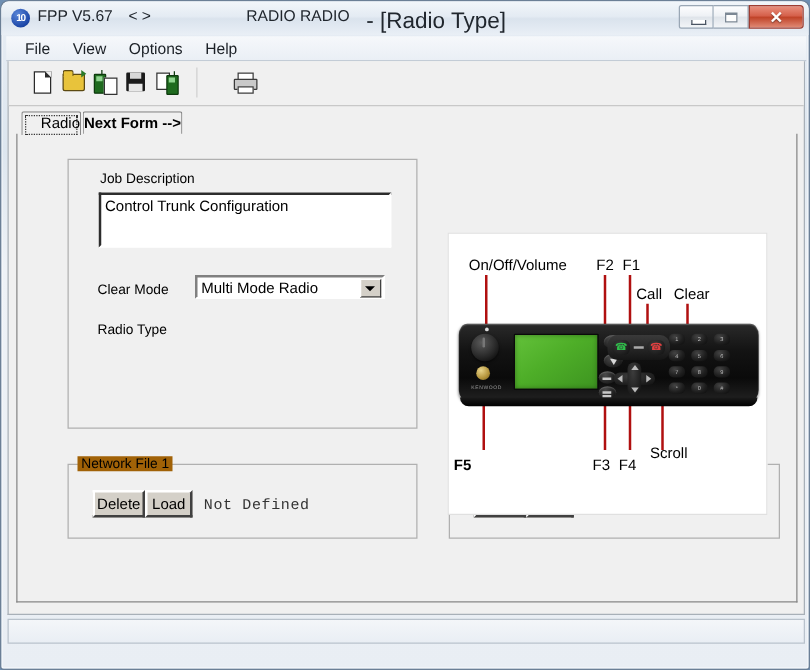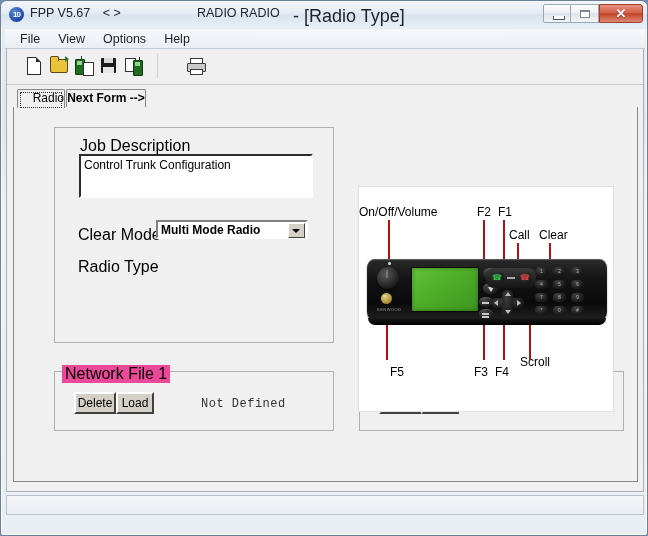--- a/index.html
+++ b/index.html
@@ -115,50 +115,50 @@
   .tab.sel{background:#f0f0f0;font-weight:normal;}
   .tab.sel .focusring{position:absolute;left:2px;top:2px;right:2px;bottom:0;
     border:1px dotted #333;}
   
   .formpanel{
     position:absolute;left:6px;top:58px;width:625px;height:375px;
     background:#f0f0f0;border:1px solid #868686;border-top:none;box-sizing:border-box;
   }
   
   .groupbox{position:absolute;border:1px solid #b0b0b0;box-sizing:border-box;}
-  .gb-legend{position:absolute;top:-7px;left:7px;background:#ec4899;padding:0 3px;
-    font-size:16px;color:#000;white-space:nowrap;}
-  .plainlabel{position:absolute;font-size:16px;color:#000;white-space:nowrap;}
+  .gb-legend{position:absolute;top:-7px;left:7px;background:#a16207;padding:0 3px;
+    font-size:11px;color:#000;white-space:nowrap;}
+  .plainlabel{position:absolute;font-size:11px;color:#000;white-space:nowrap;}
   
   .textbox{
     position:absolute;background:#fff;box-sizing:border-box;
     border:2px inset #d4d0c8;border-top-color:#808080;border-left-color:#808080;
     border-right-color:#fff;border-bottom-color:#fff;
     font-size:12px;color:#000;padding:2px 3px;overflow:hidden;
   }
   
   .combo{
     position:absolute;height:19px;box-sizing:border-box;background:#fff;
     border:2px solid;border-color:#808080 #fff #fff #808080;
   }
-  .combo .ctext{position:absolute;left:3px;top:1px;font-size:12px;color:#000;white-space:nowrap;font-weight:bold;}
+  .combo .ctext{position:absolute;left:3px;top:1px;font-size:12px;color:#000;white-space:nowrap;}
   .combo .cbtn{
     position:absolute;right:1px;top:1px;width:15px;height:13px;
     background:#d4d0c8;border:1px solid;border-color:#fff #404040 #404040 #fff;
   }
   .combo .cbtn:after{content:"";position:absolute;left:3px;top:5px;width:0;height:0;
     border-left:4px solid transparent;border-right:4px solid transparent;border-top:4px solid #000;}
   
   .btn95{
     position:absolute;box-sizing:border-box;background:#d4d0c8;
     border:2px solid;border-color:#fff #404040 #404040 #fff;
     font-size:12px;color:#000;text-align:center;cursor:default;
     font-family:"Liberation Sans",sans-serif;
   }
-  .mono{font-family:"Liberation Mono",monospace;font-size:12px;color:#333;letter-spacing:.5px;margin-left:38px;}
+  .mono{font-family:"Liberation Mono",monospace;font-size:12px;color:#333;letter-spacing:.5px;}
   
   .radiopanel{position:absolute;left:351px;top:137px;width:256px;height:226px;
     background:#fff;border:1px solid #e0e0e0;box-sizing:border-box;overflow:hidden;}
   .rlabel{position:absolute;font-size:12px;color:#000;font-family:"Liberation Sans",sans-serif;
     white-space:nowrap;}
   .rline{position:absolute;background:#b01010;width:2px;}
   .radio-body{
     position:absolute;left:8px;top:72px;width:240px;height:62px;
     background:linear-gradient(to bottom,#2a2a2a 0%,#131313 35%,#0a0a0a 70%,#222 100%);
     border-radius:7px/9px;
@@ -319,26 +319,26 @@
       <div class="groupbox" style="left:345px;top:264px;width:265px;height:60px;">
         <span class="gb-legend">Network File 2</span>
         <div class="btn95" style="left:19px;top:20px;width:42px;height:22px;line-height:18px;">Delete</div>
         <div class="btn95" style="left:61px;top:20px;width:38px;height:22px;line-height:18px;">Load</div>
         <span class="mono" style="position:absolute;left:108px;top:25px;">Not Defined</span>
       </div>
     </div>
 
     <div class="radiopanel">
 
-      <span class="rlabel" style="left:0;top:18px;">On/Off/Volume</span>
+      <span class="rlabel" style="left:16px;top:18px;">On/Off/Volume</span>
       <span class="rlabel" style="left:118px;top:18px;">F2</span>
       <span class="rlabel" style="left:139px;top:18px;">F1</span>
       <span class="rlabel" style="left:150px;top:41px;">Call</span>
       <span class="rlabel" style="left:180px;top:41px;">Clear</span>
-      <span class="rlabel" style="left:31px;top:178px;">F5</span>
+      <span class="rlabel" style="left:4px;top:178px;font-weight:bold;">F5</span>
       <span class="rlabel" style="left:115px;top:178px;">F3</span>
       <span class="rlabel" style="left:136px;top:178px;">F4</span>
       <span class="rlabel" style="left:161px;top:168px;">Scroll</span>
 
       <span class="rline" style="left:29px;top:33px;height:42px;"></span>
       <span class="rline" style="left:124px;top:33px;height:67px;"></span>
       <span class="rline" style="left:144px;top:33px;height:47px;"></span>
       <span class="rline" style="left:158px;top:56px;height:28px;"></span>
       <span class="rline" style="left:190px;top:56px;height:28px;"></span>
       <span class="rline" style="left:27px;top:115px;height:58px;"></span>

